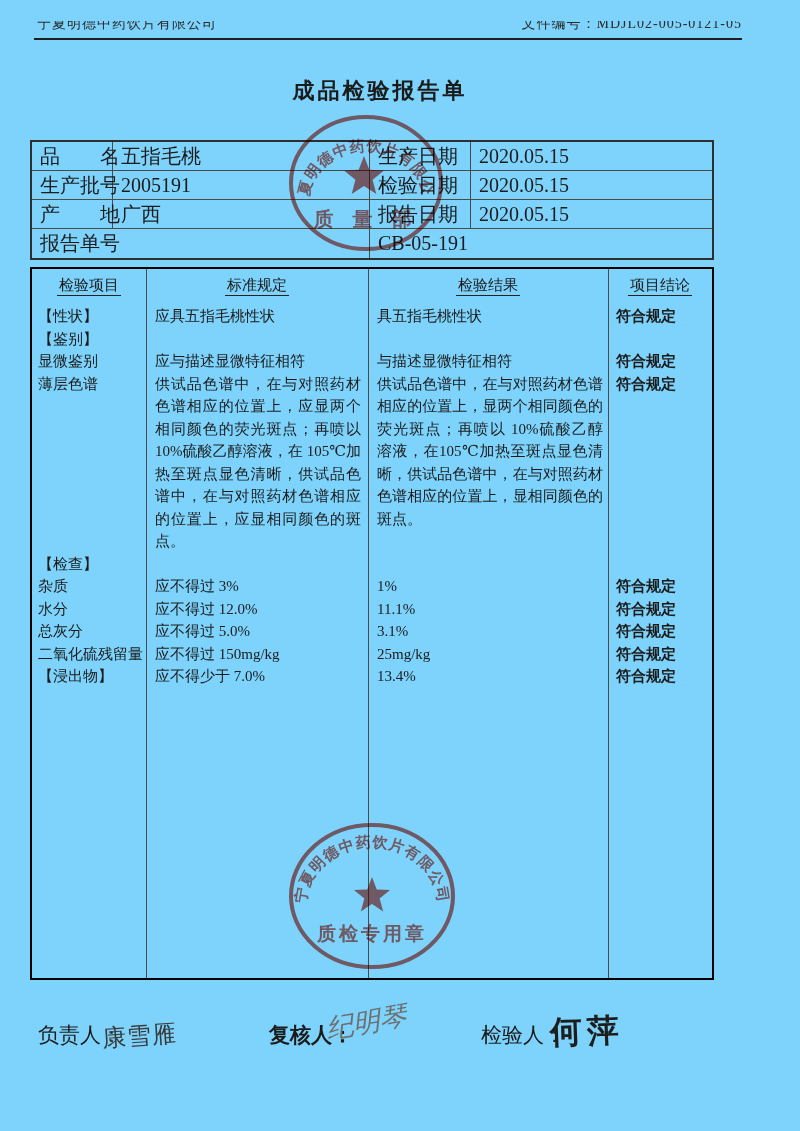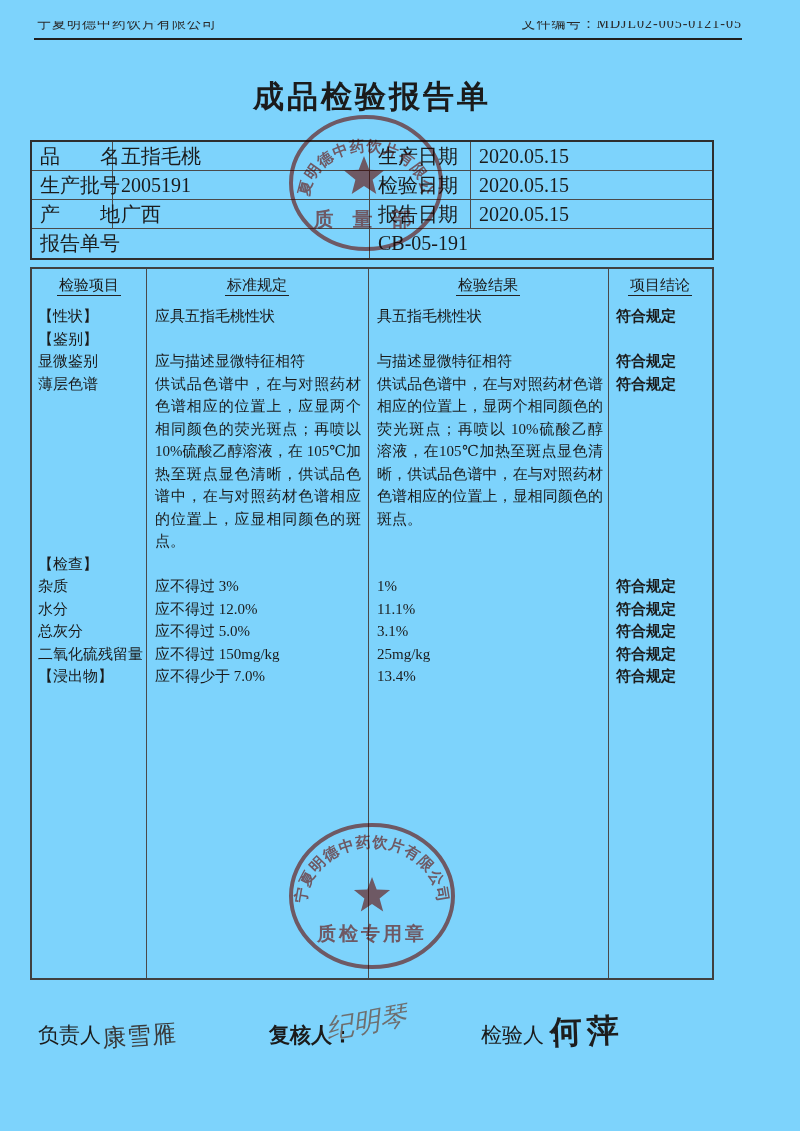--- a/index.html
+++ b/index.html
@@ -11,37 +11,37 @@
     color:#1b1b1b;
   }
   
   .hdr-clip { position:absolute; top:21px; height:17px; overflow:hidden; }
   .hdr-clip span { display:block; margin-top:-6px; font-size:14px; letter-spacing:1px; color:#2a2a2a; white-space:nowrap; }
   .hdr-left { left:37px; }
   .hdr-right { right:58px; }
   .hdr-rule { position:absolute; left:34px; top:38px; width:708px; height:0; border-top:2px solid #1f1f1f; }
 
   
-  .title { position:absolute; left:30px; top:76px; width:684px; text-align:center;
-           font-size:31px; font-weight:bold; letter-spacing:3px; }
+  .title { position:absolute; left:38px; top:76px; width:684px; text-align:center;
+           font-size:22px; font-weight:bold; letter-spacing:3px; }
 
   
   .info-table { position:absolute; left:30px; top:140px; width:684px;
                 border:2px solid #2e2e2e; display:grid;
                 grid-template-columns:81px 257px 101px 241px; grid-auto-rows:29px; }
   .info-cell { display:flex; align-items:center; padding-left:8px; font-size:20px;
                border-right:1px solid #4a4a4a; border-bottom:1px solid #4a4a4a; white-space:nowrap; }
   .info-cell.last-col { border-right:none; }
   .info-cell.last-row { border-bottom:none; }
   .span2a { grid-column:1 / 3; }
   .span2b { grid-column:3 / 5; }
 
   
   .main-table { position:absolute; left:30px; top:267px; width:684px; height:713px;
-                border:2px solid #404040; font-size:15px; }
+                border:2px solid #000000; font-size:15px; }
   .vline { position:absolute; top:0; bottom:0; width:1px; background:#4a4a4a; }
   .vl1 { left:114px; } .vl2 { left:336px; } .vl3 { left:576px; }
   .mt-header { position:absolute; top:7px; left:0; width:680px; display:flex; }
   .mt-h { text-align:center; }
   .mt-h span { border-bottom:1px solid #222; padding:0 2px 2px 2px; }
   .h1 { width:114px; } .h2 { width:222px; } .h3 { width:240px; } .h4 { width:104px; }
   .mt-body { position:absolute; top:36px; left:0; width:680px; }
   .mrow { display:flex; align-items:flex-start; min-height:22.5px; line-height:22.5px; }
   .c-item { width:114px; padding-left:6px; }
   .c-std  { width:222px; padding-left:9px; padding-right:7px; }

